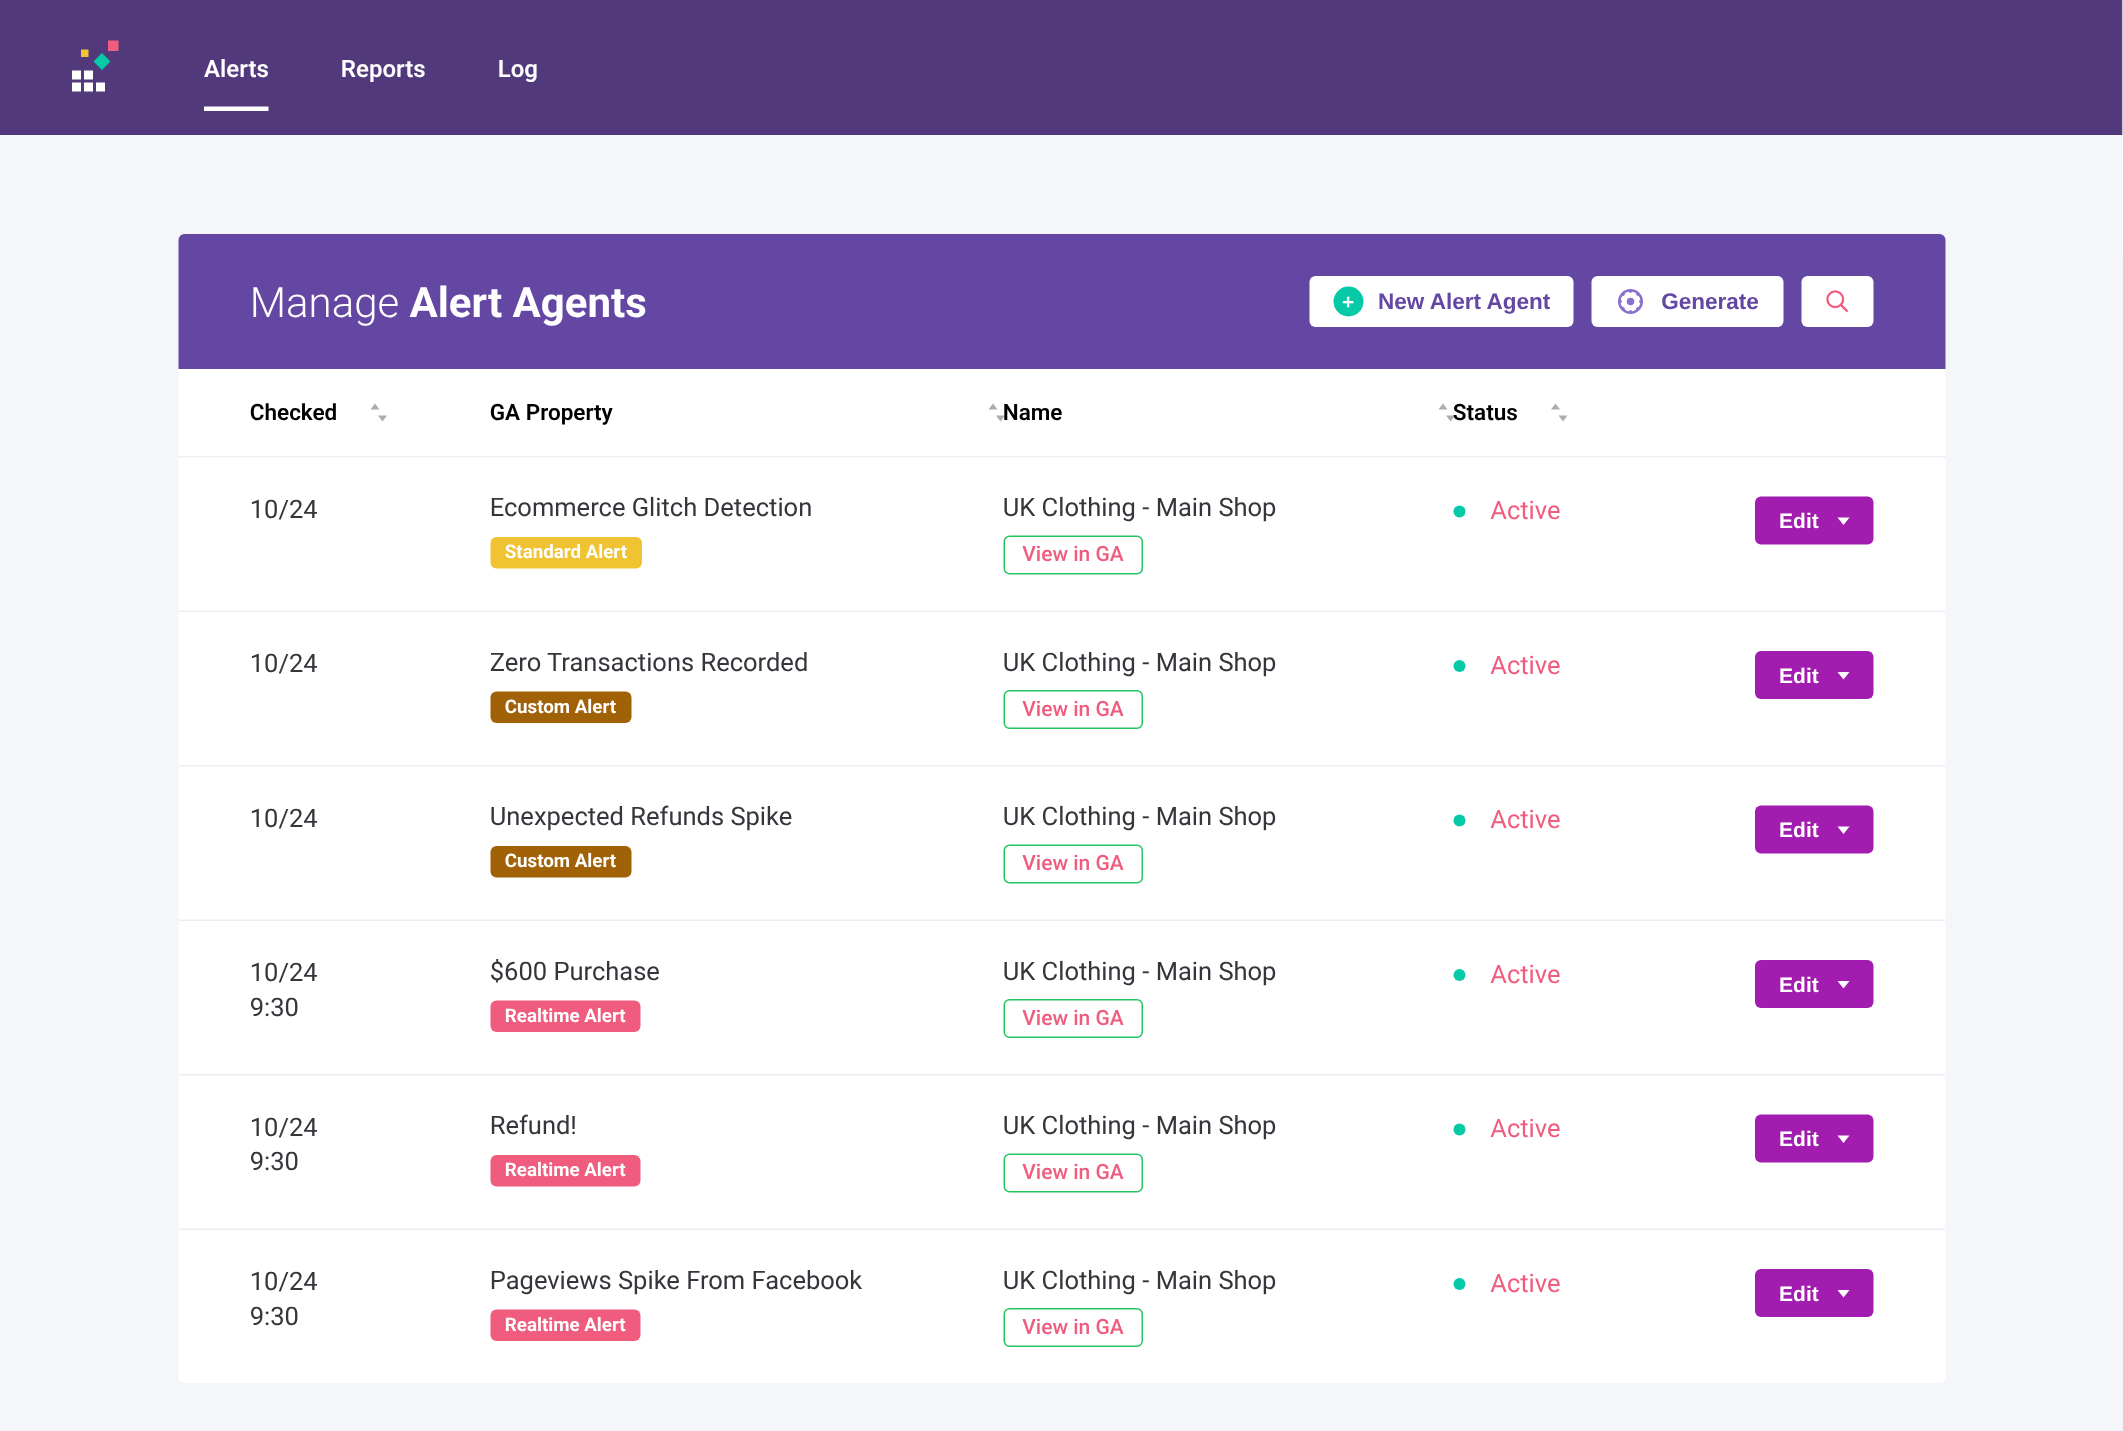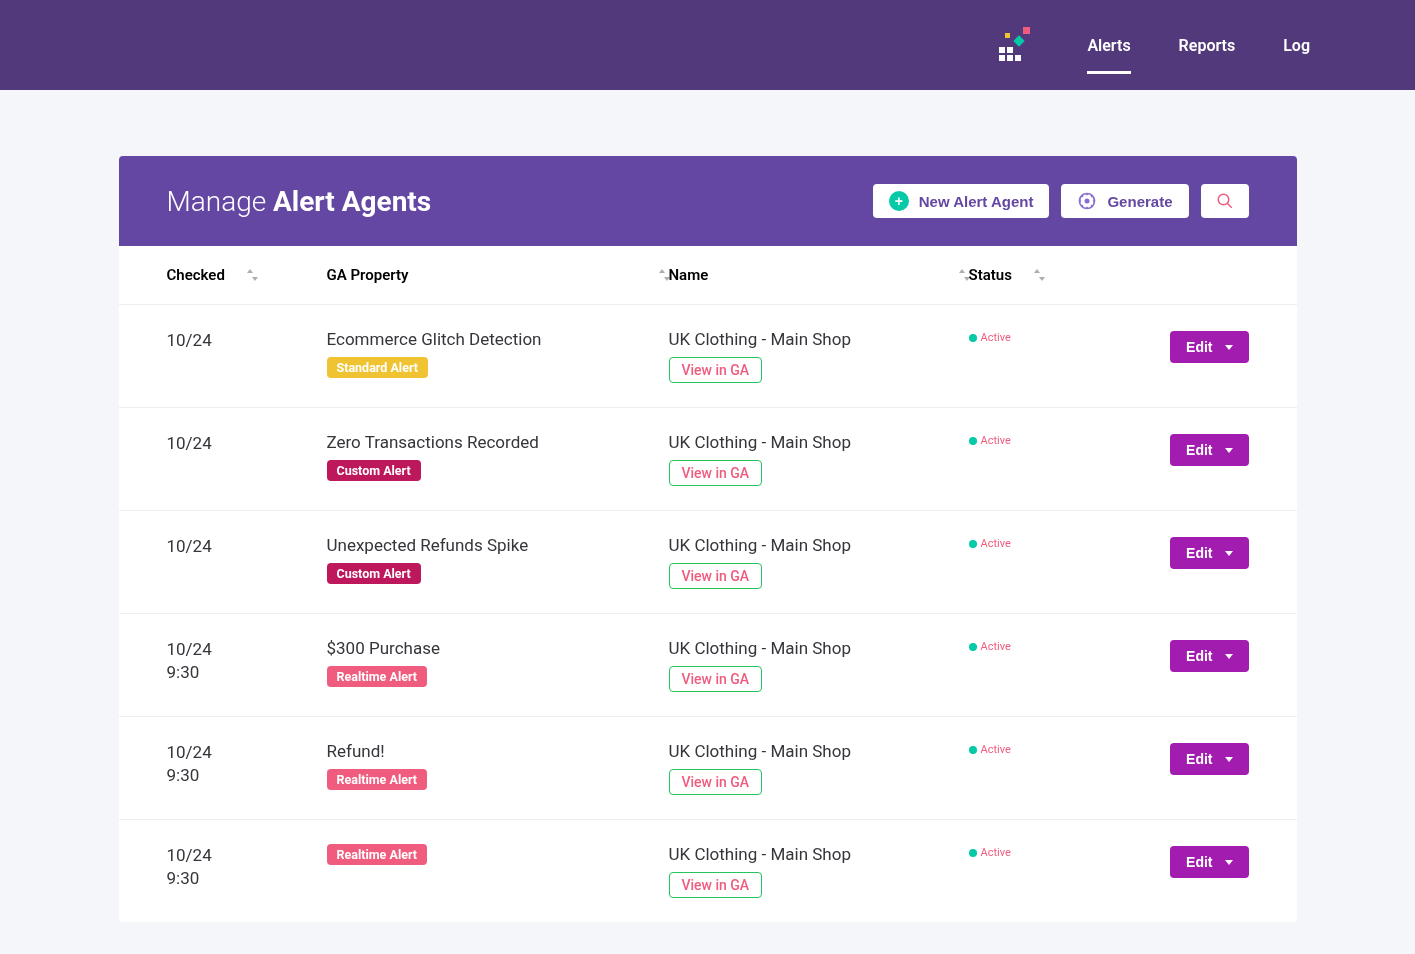--- a/index.html
+++ b/index.html
@@ -5,22 +5,22 @@
   * { box-sizing: border-box; margin: 0; padding: 0; }
   body {
     font-family: -apple-system, BlinkMacSystemFont, "Segoe UI", Roboto, "Helvetica Neue", Arial, sans-serif;
     background: #f5f6fa;
     color: #35353b;
   }
   .topbar {
     background: #51397c;
     height: 90px;
     display: flex;
-    align-items: flex-end;
-    padding: 0 105px;
+    align-items: flex-start;
+    padding: 0 48px;
     justify-content: space-between;
     flex-direction: column;
   }
   .topbar-left { display: flex; align-items: center; gap: 48px; }
   .logo {
     width: 40px; height: 40px; position: relative;
   }
   .logo svg { display: block; }
   .nav { display: flex; gap: 48px; align-items: center; height: 90px; }
   .nav-item {
@@ -96,28 +96,28 @@
     align-items: start;
   }
   .row:last-child { border-bottom: none; }
   .checked-cell { font-size: 17px; color: #35353b; line-height: 1.35; }
   .name-cell .name-text { font-size: 17px; color: #35353b; margin-bottom: 8px; }
   .badge {
     display:inline-block; font-size: 12.5px; font-weight:700; color:#fff;
     padding: 3px 10px; border-radius: 4px;
   }
   .badge.standard { background: #f0c332; }
-  .badge.custom   { background: #be185d; }
+  .badge.custom   { background: #a16207; }
   .badge.realtime { background: #f05c7e; }
   .prop-cell .prop-text { font-size: 17px; color:#35353b; margin-bottom: 8px; }
   .view-ga {
     display:inline-block; font-size: 14px; font-weight:500;
     color:#f05c7e; border:1px solid #22c55e; padding: 4px 12px; border-radius: 4px; cursor:pointer;
   }
-  .status-cell { display:flex; align-items:center; gap: 4px; color:#f05c7e; font-size: 11px; padding-top: 2px; }
+  .status-cell { display:flex; align-items:center; gap: 17px; color:#f05c7e; font-size: 17px; padding-top: 2px; }
   .dot { width: 8px; height: 8px; border-radius:50%; background:#05c9a7; }
   .edit-cell { display:flex; justify-content:flex-end; padding-top: 2px; }
   .edit-btn {
     background:#a21caf; color:#fff; border:none; border-radius:4px;
     height: 32px; padding: 0 16px; display:flex; align-items:center; gap: 12px;
     font-size: 14px; font-weight:600; cursor:pointer;
   }
   .caret-down {
     width: 0; height: 0; border-left: 4px solid transparent; border-right: 4px solid transparent;
     border-top: 5px solid #fff;
@@ -239,21 +239,21 @@
           </div>
           <div class="edit-cell">
             <button class="edit-btn">
               <span>Edit</span>
               <span class="caret-down"></span>
             </button>
           </div>
         </div>
         <div class="row">
           <div class="checked-cell">10/24<br>9:30</div>
-          <div class="name-cell"><div class="name-text">$300 Purchase</div><span class="badge realtime">Realtime Alert</span></div>
+          <div class="name-cell"><div class="name-text">$600 Purchase</div><span class="badge realtime">Realtime Alert</span></div>
           <div class="prop-cell"><div class="prop-text">UK Clothing - Main Shop</div><span class="view-ga">View in GA</span></div>
           <div class="status-cell">
             <span class="dot"></span>
             <span>Active</span>
           </div>
           <div class="edit-cell">
             <button class="edit-btn">
               <span>Edit</span>
               <span class="caret-down"></span>
             </button>
@@ -269,21 +269,21 @@
           </div>
           <div class="edit-cell">
             <button class="edit-btn">
               <span>Edit</span>
               <span class="caret-down"></span>
             </button>
           </div>
         </div>
         <div class="row">
           <div class="checked-cell">10/24<br>9:30</div>
-          <div class="name-cell"><span class="badge realtime">Realtime Alert</span></div>
+          <div class="name-cell"><div class="name-text">Pageviews Spike From Facebook</div><span class="badge realtime">Realtime Alert</span></div>
           <div class="prop-cell"><div class="prop-text">UK Clothing - Main Shop</div><span class="view-ga">View in GA</span></div>
           <div class="status-cell">
             <span class="dot"></span>
             <span>Active</span>
           </div>
           <div class="edit-cell">
             <button class="edit-btn">
               <span>Edit</span>
               <span class="caret-down"></span>
             </button>

